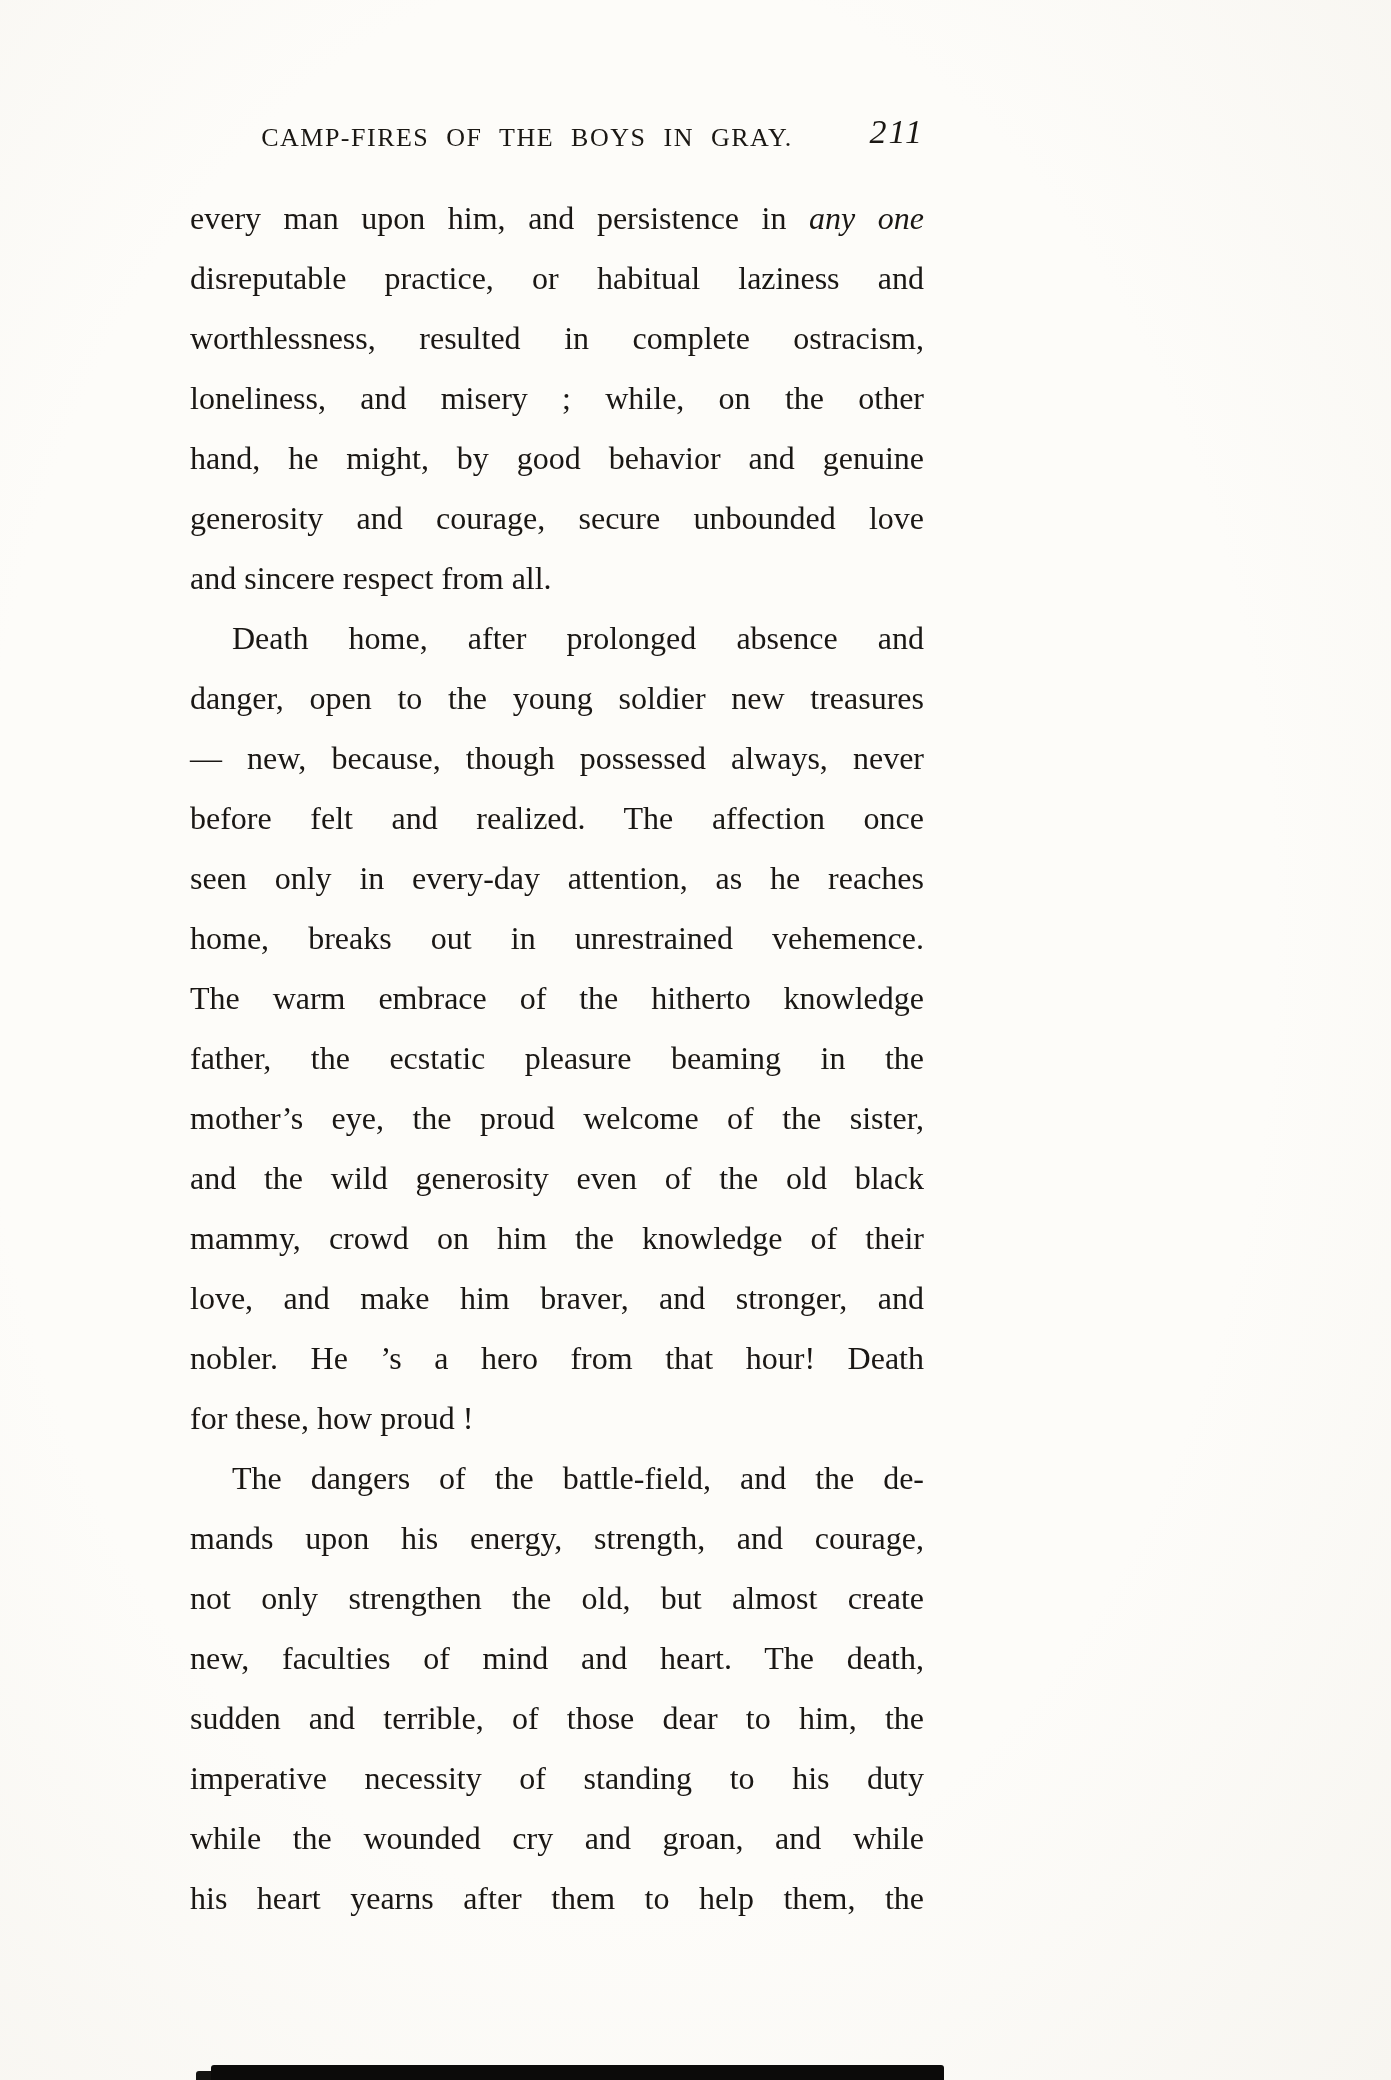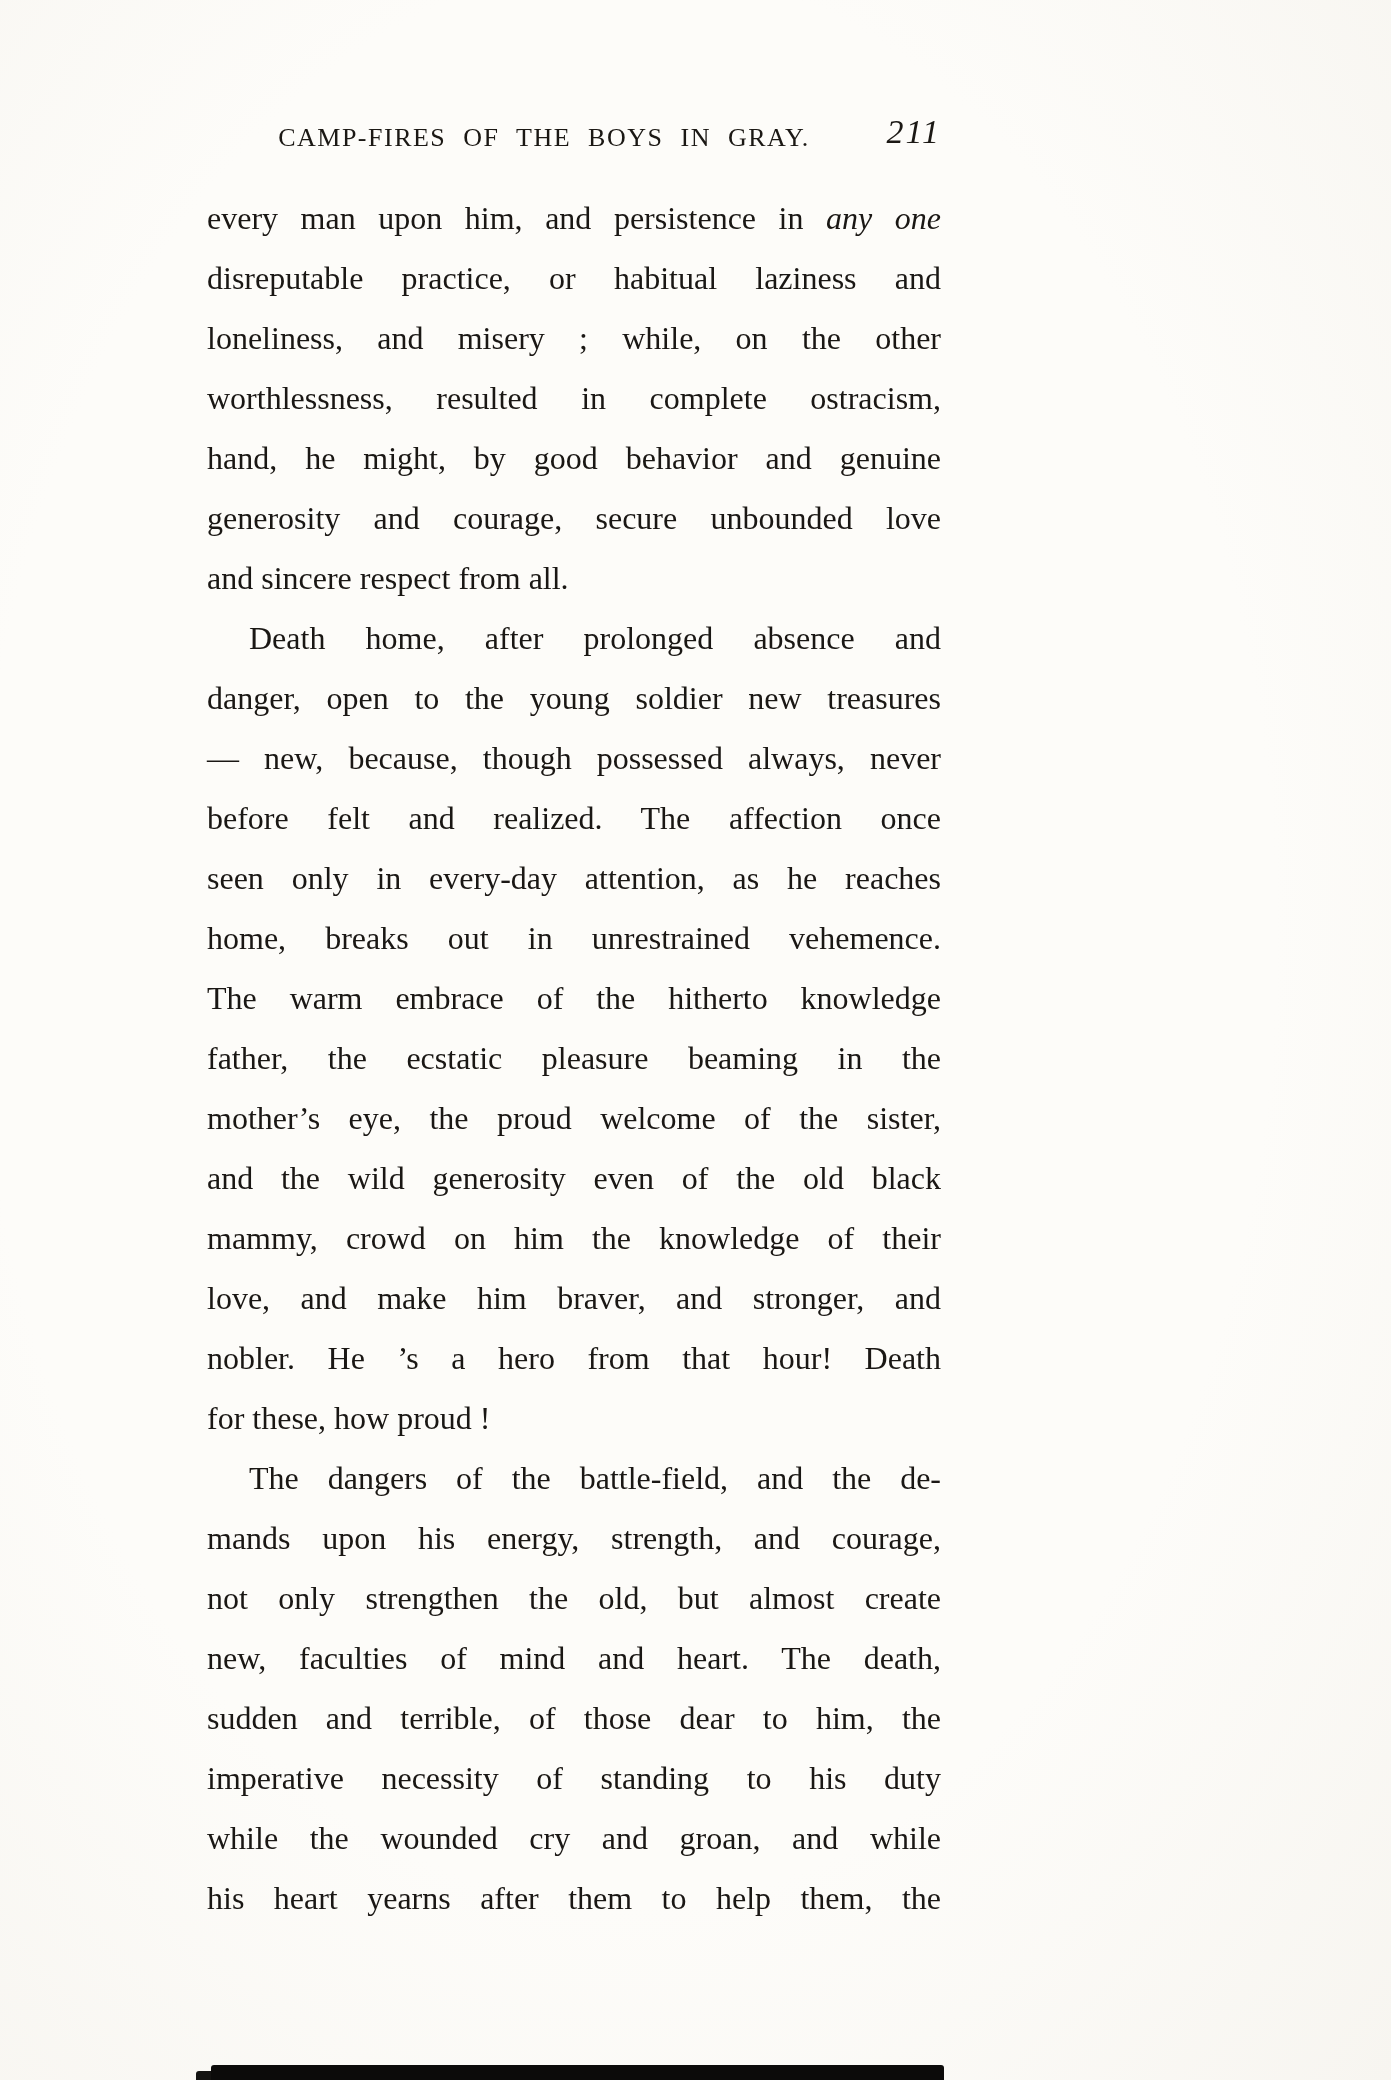--- a/index.html
+++ b/index.html
@@ -15,21 +15,21 @@
     font-family: "Liberation Serif", "DejaVu Serif", serif;
     color: #1c1916;
   }
   .scan-page {
     position: absolute;
     inset: 0;
     background: radial-gradient(ellipse at 45% 45%, #fdfcf9 60%, #f7f5f0 100%);
   }
   .text-column {
     position: absolute;
-    left: 207px;
+    left: 190px;
     top: 118px;
     width: 734px;
   }
   .running-head {
     position: relative;
     height: 46px;
     font-size: 26px;
     letter-spacing: 1.5px;
     word-spacing: 9px;
     color: #1b1814;
@@ -93,22 +93,22 @@
 
 <div class="scan-page">
   <div class="text-column">
     <div class="running-head">
       <div class="title">CAMP-FIRES OF THE BOYS IN GRAY.</div>
       <div class="pagenum">211</div>
     </div>
     <div class="body-text">
         <div class="line">every man upon him, and persistence in <i>any one</i></div>
         <div class="line">disreputable practice, or habitual laziness and</div>
+        <div class="line">worthlessness, resulted in complete ostracism,</div>
         <div class="line">loneliness, and misery ; while, on the other</div>
-        <div class="line">worthlessness, resulted in complete ostracism,</div>
         <div class="line">hand, he might, by good behavior and genuine</div>
         <div class="line">generosity and courage, secure unbounded love</div>
         <div class="line no-just">and sincere respect from all.</div>
         <div class="line indent">Death home, after prolonged absence and</div>
         <div class="line">danger, open to the young soldier new treasures</div>
         <div class="line">— new, because, though possessed always, never</div>
         <div class="line">before felt and realized.  The affection once</div>
         <div class="line">seen only in every-day attention, as he reaches</div>
         <div class="line">home, breaks out in unrestrained vehemence.</div>
         <div class="line">The warm embrace of the hitherto knowledge</div>

